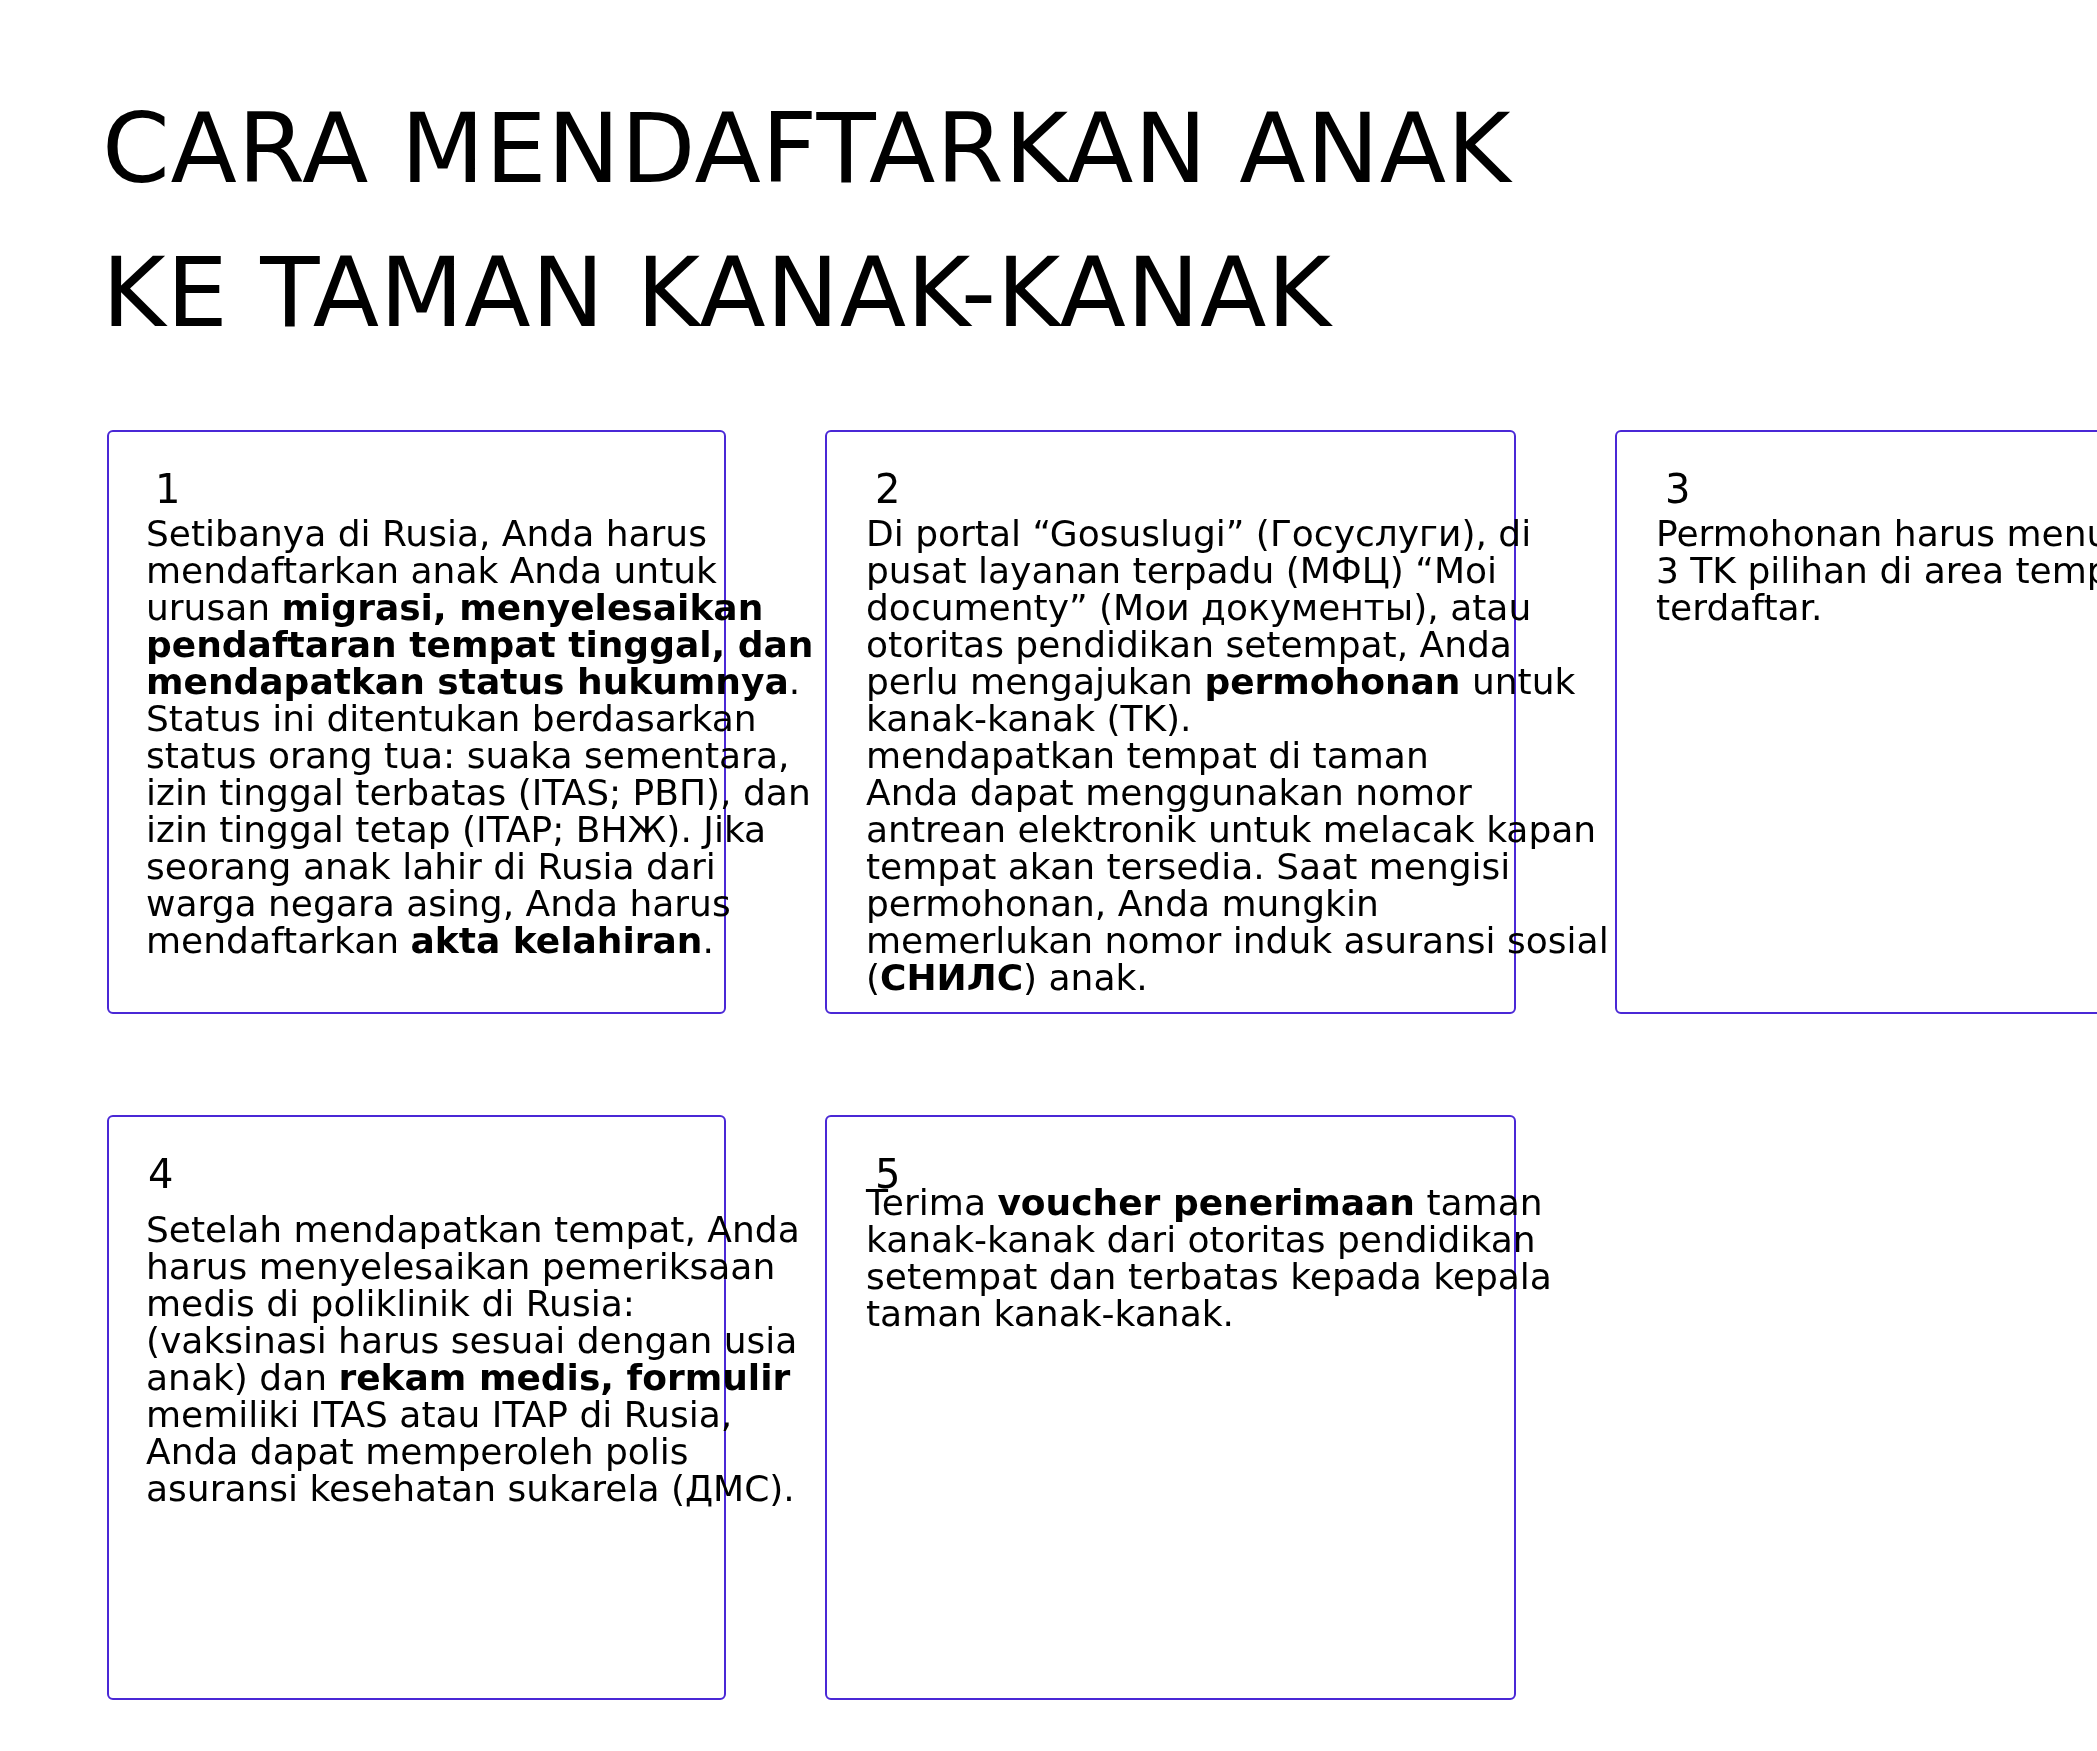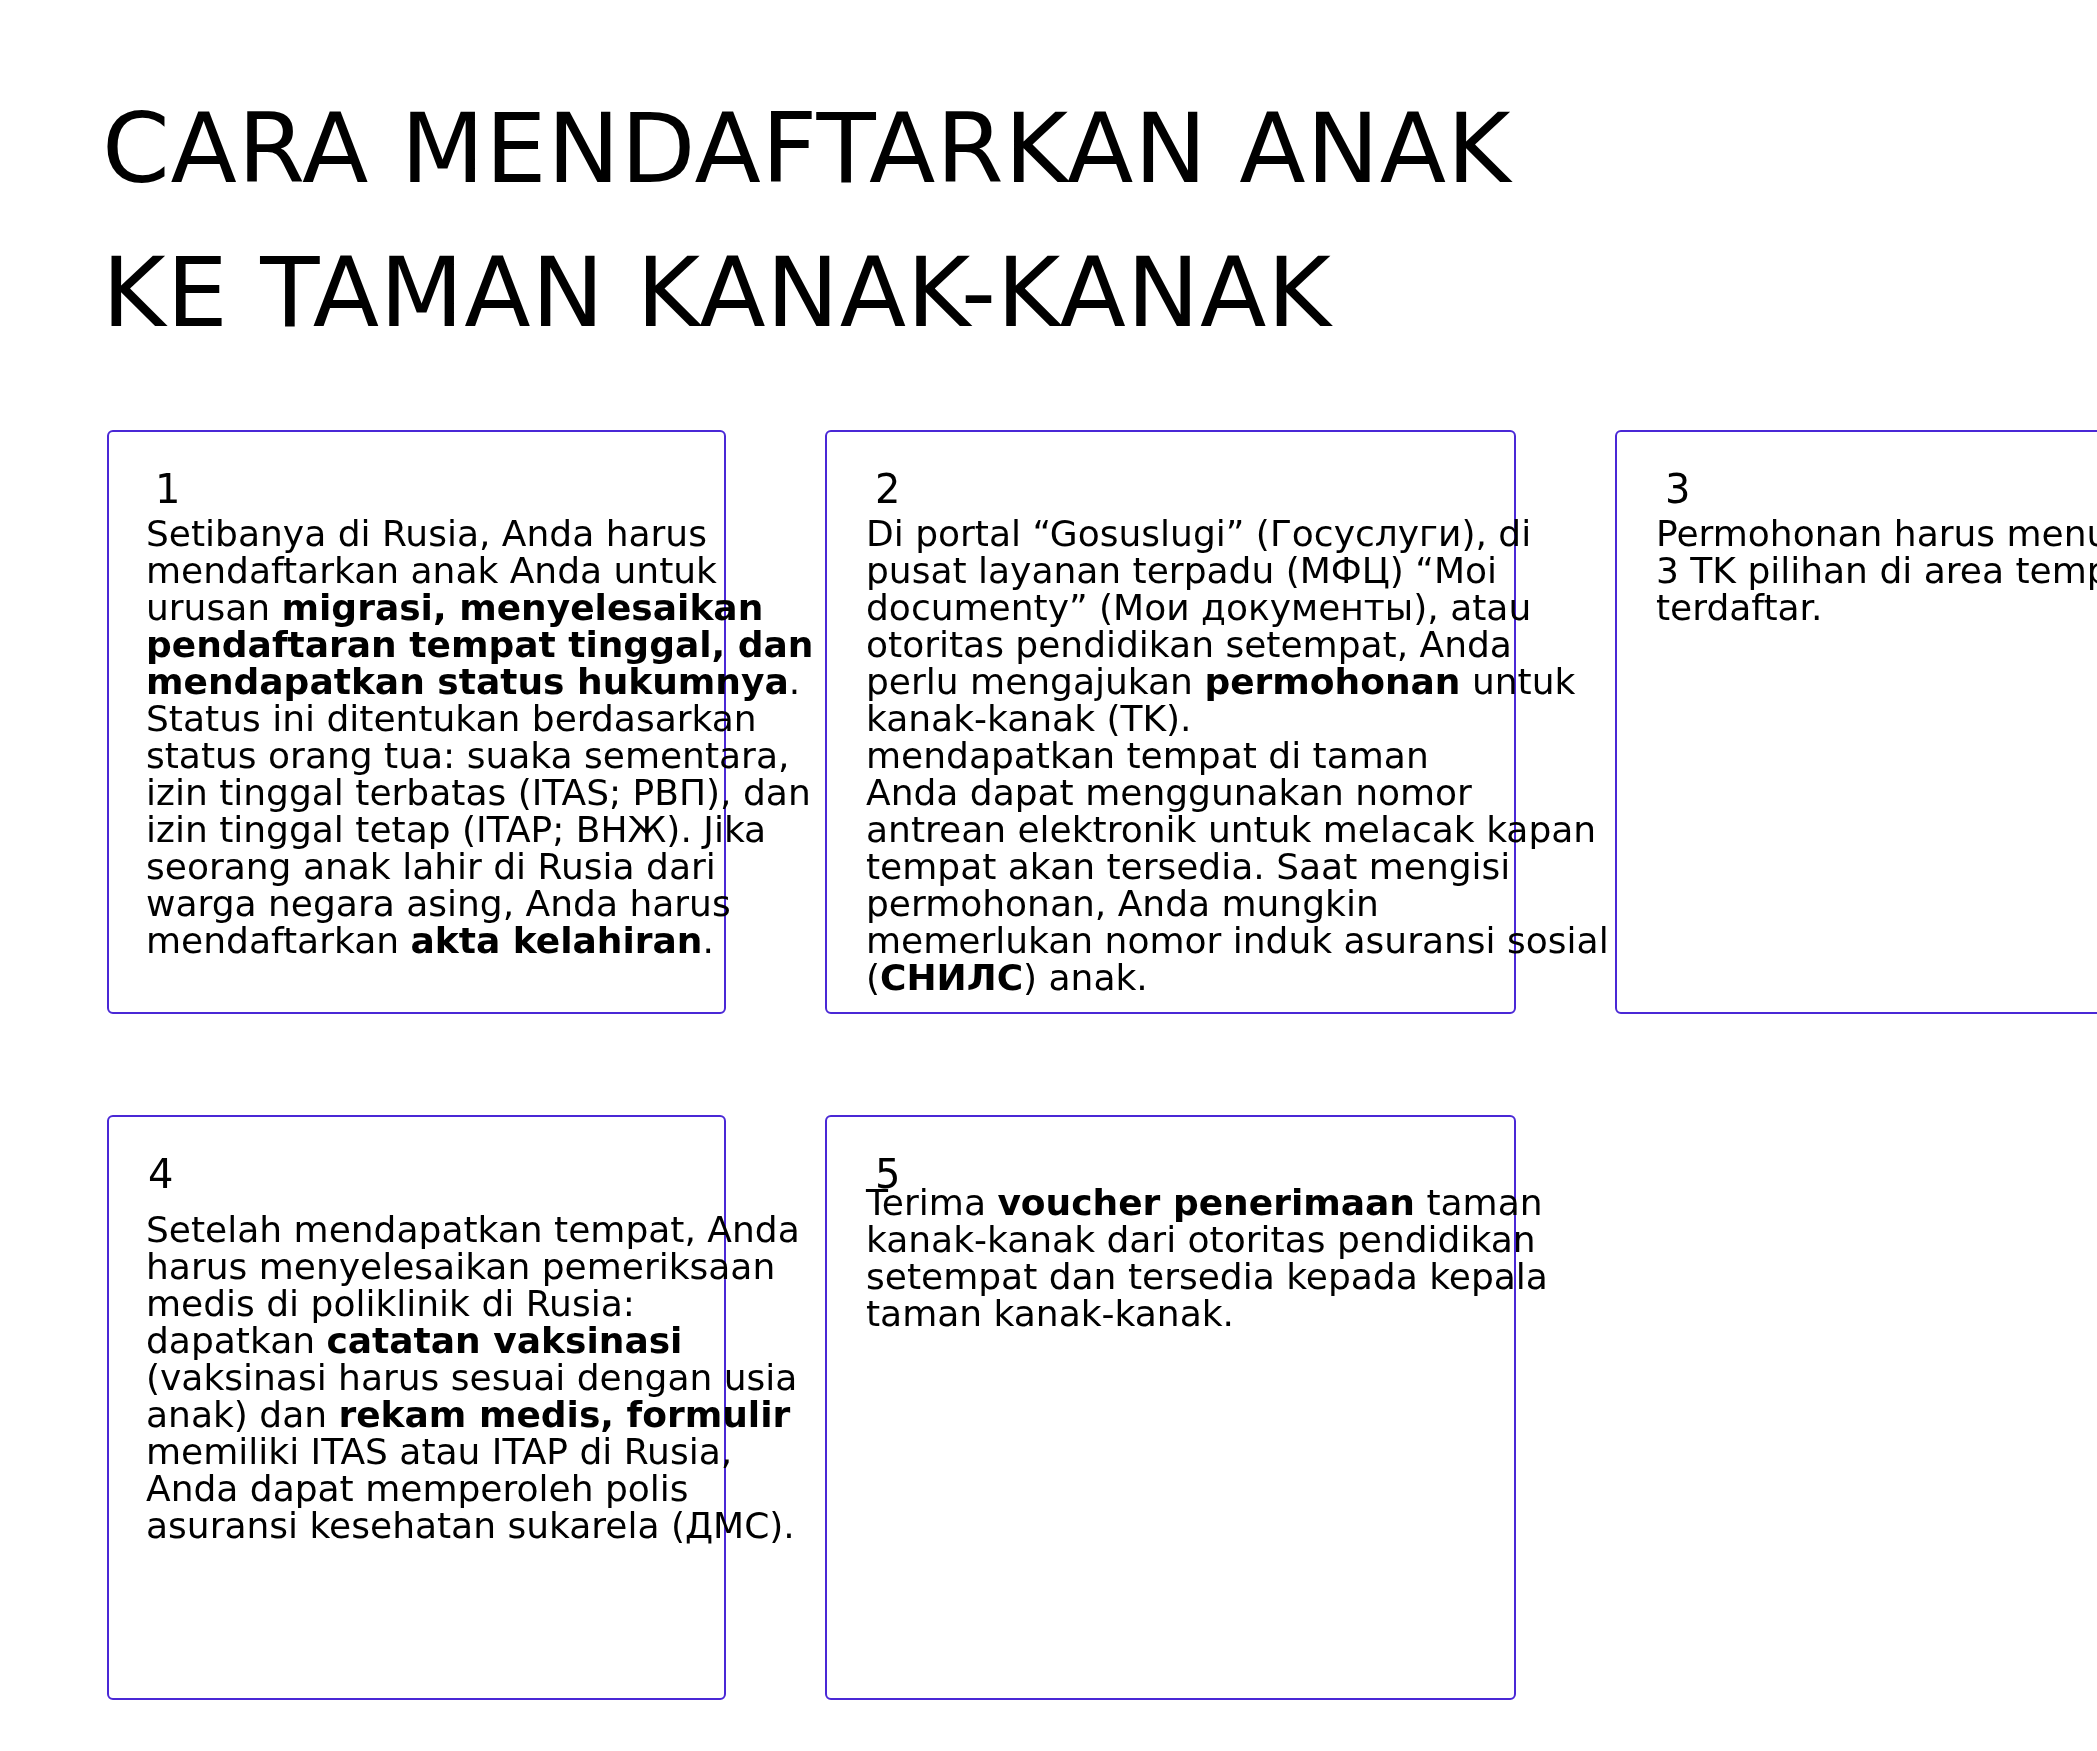--- a/index.html
+++ b/index.html
@@ -105,31 +105,30 @@
       <span class="line"><span>terdaftar.</span></span>
     </div>
 </div>
 
 <div class="card" style="left:107px; top:1115px; width:619px; height:585px;">
   <div class="card-number" style="left:39px; top:36px;">4</div>
   <div class="card-body" style="left:37px; top:94px;">
       <span class="line"><span>Setelah mendapatkan tempat, Anda</span></span>
       <span class="line"><span>harus menyelesaikan pemeriksaan</span></span>
       <span class="line"><span>medis di poliklinik di Rusia:</span></span>
-      <span class="line"><span>dapatkan </span><b>catatan vaksinasi</b></span>
       <span class="line"><span>(vaksinasi harus sesuai dengan usia</span></span>
       <span class="line"><span>anak) dan </span><b>rekam medis, formulir</b></span>
       <span class="line"><span>memiliki ITAS atau ITAP di Rusia,</span></span>
       <span class="line"><span>Anda dapat memperoleh polis</span></span>
       <span class="line"><span>asuransi kesehatan sukarela (ДМС).</span></span>
     </div>
 </div>
 
 <div class="card" style="left:825px; top:1115px; width:691px; height:585px;">
   <div class="card-number" style="left:48px; top:36px;">5</div>
   <div class="card-body" style="left:39px; top:67px;">
       <span class="line"><span>Terima </span><b>voucher penerimaan</b><span> taman</span></span>
       <span class="line"><span>kanak-kanak dari otoritas pendidikan</span></span>
-      <span class="line"><span>setempat dan tersedia kepada kepala</span></span>
+      <span class="line"><span>setempat dan terbatas kepada kepala</span></span>
       <span class="line"><span>taman kanak-kanak.</span></span>
     </div>
 </div>
 
 
 </body></html>

